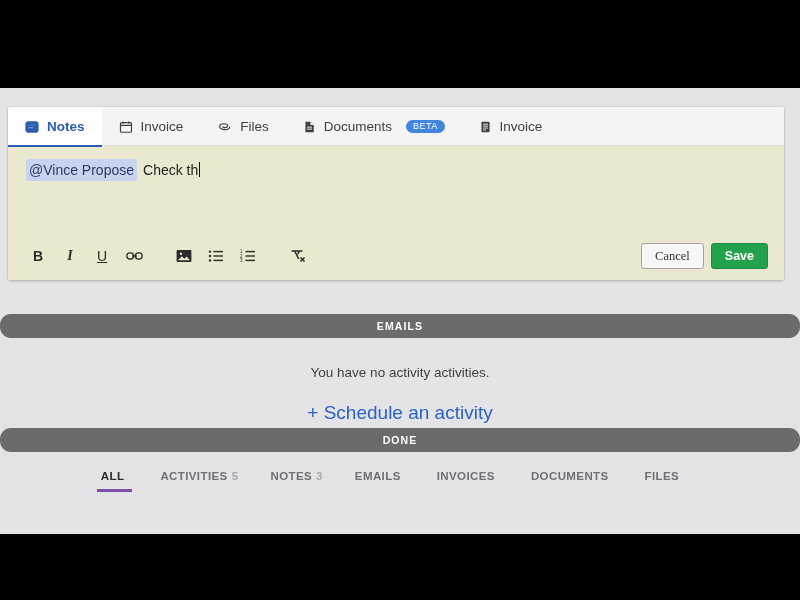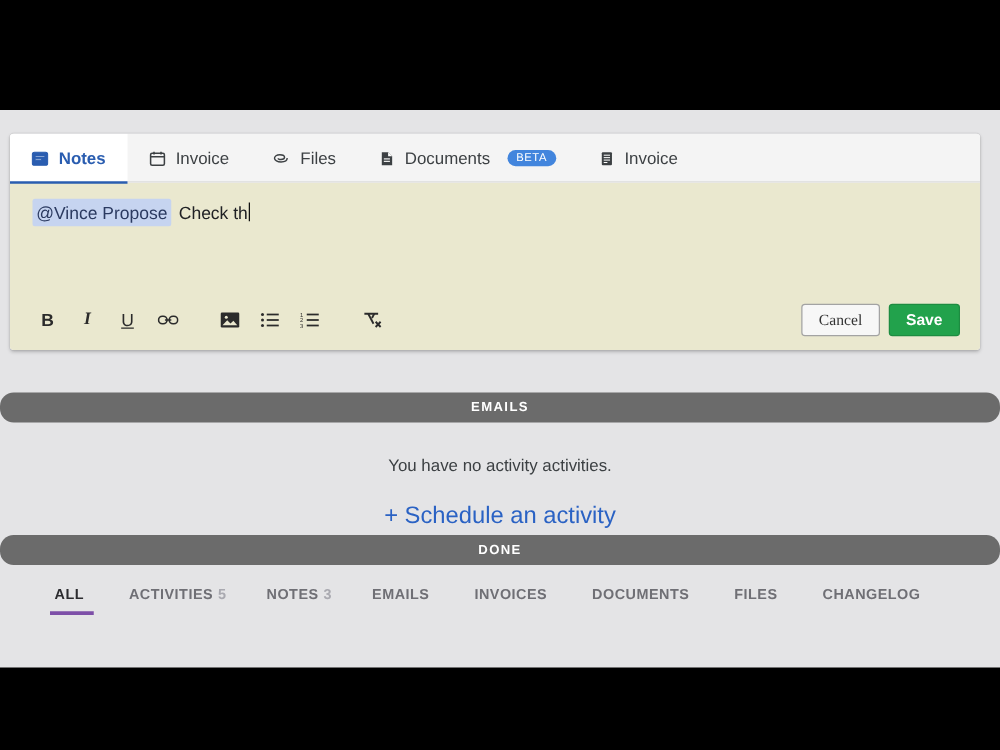--- a/index.html
+++ b/index.html
@@ -371,18 +371,15 @@
     </button>
     <button class="ftab">
       <span>INVOICES</span><span class="cnt"></span>
     </button>
     <button class="ftab">
       <span>DOCUMENTS</span><span class="cnt"></span>
     </button>
     <button class="ftab">
       <span>FILES</span><span class="cnt"></span>
     </button>
-    <button class="ftab">
-      <span>CHANGELOG</span><span class="cnt"></span>
-    </button>
   </div>
 
 </div>
 
 </body></html>

